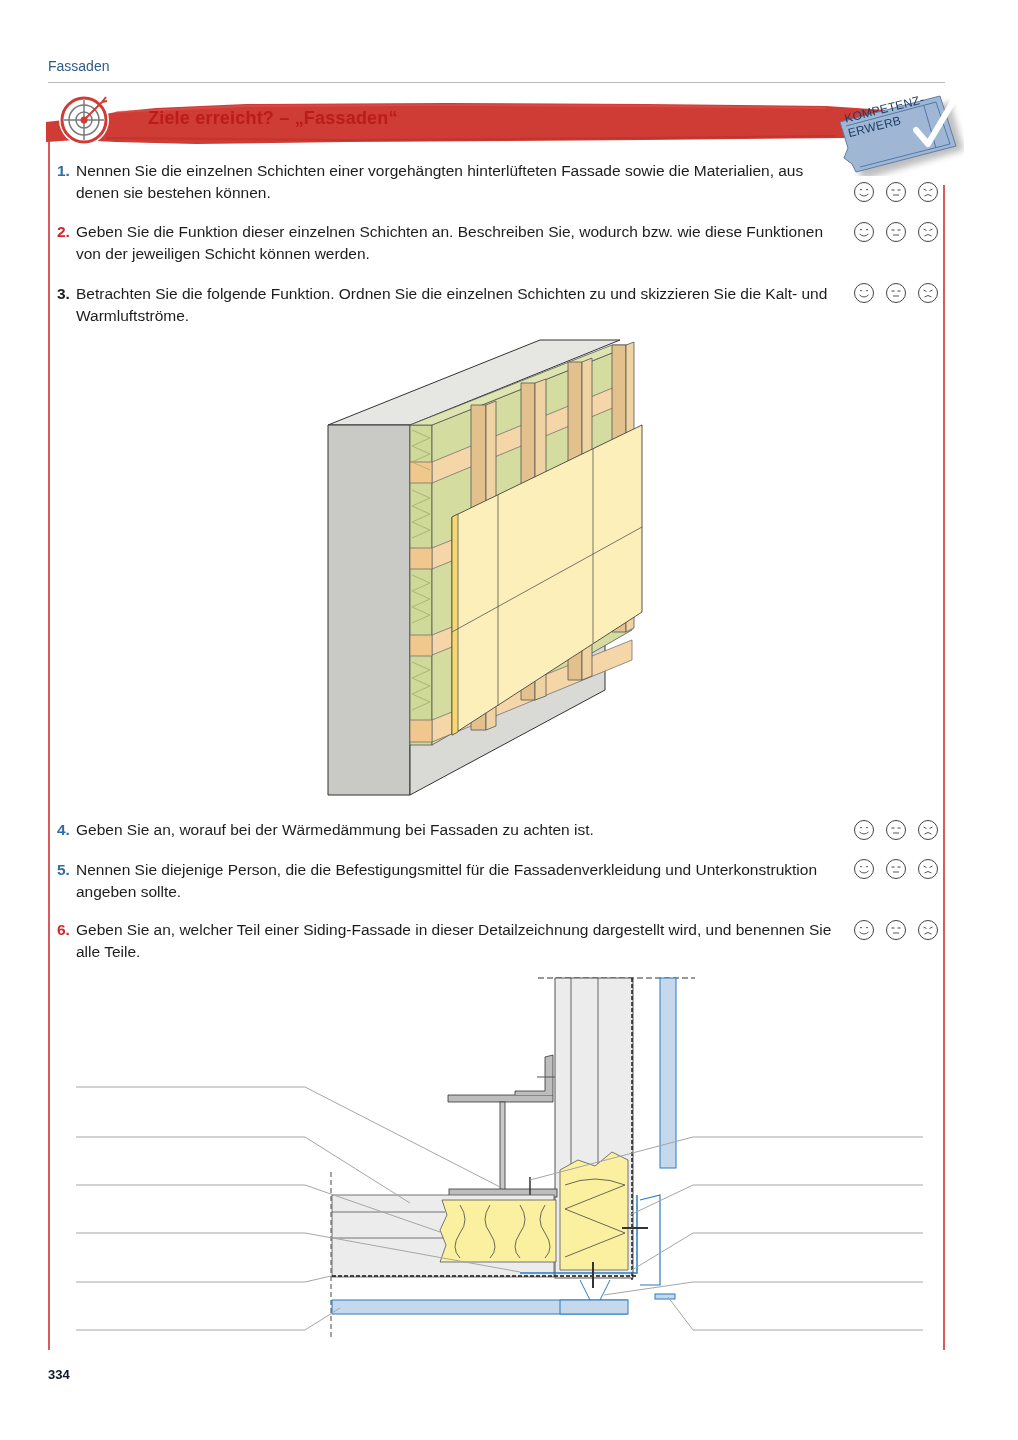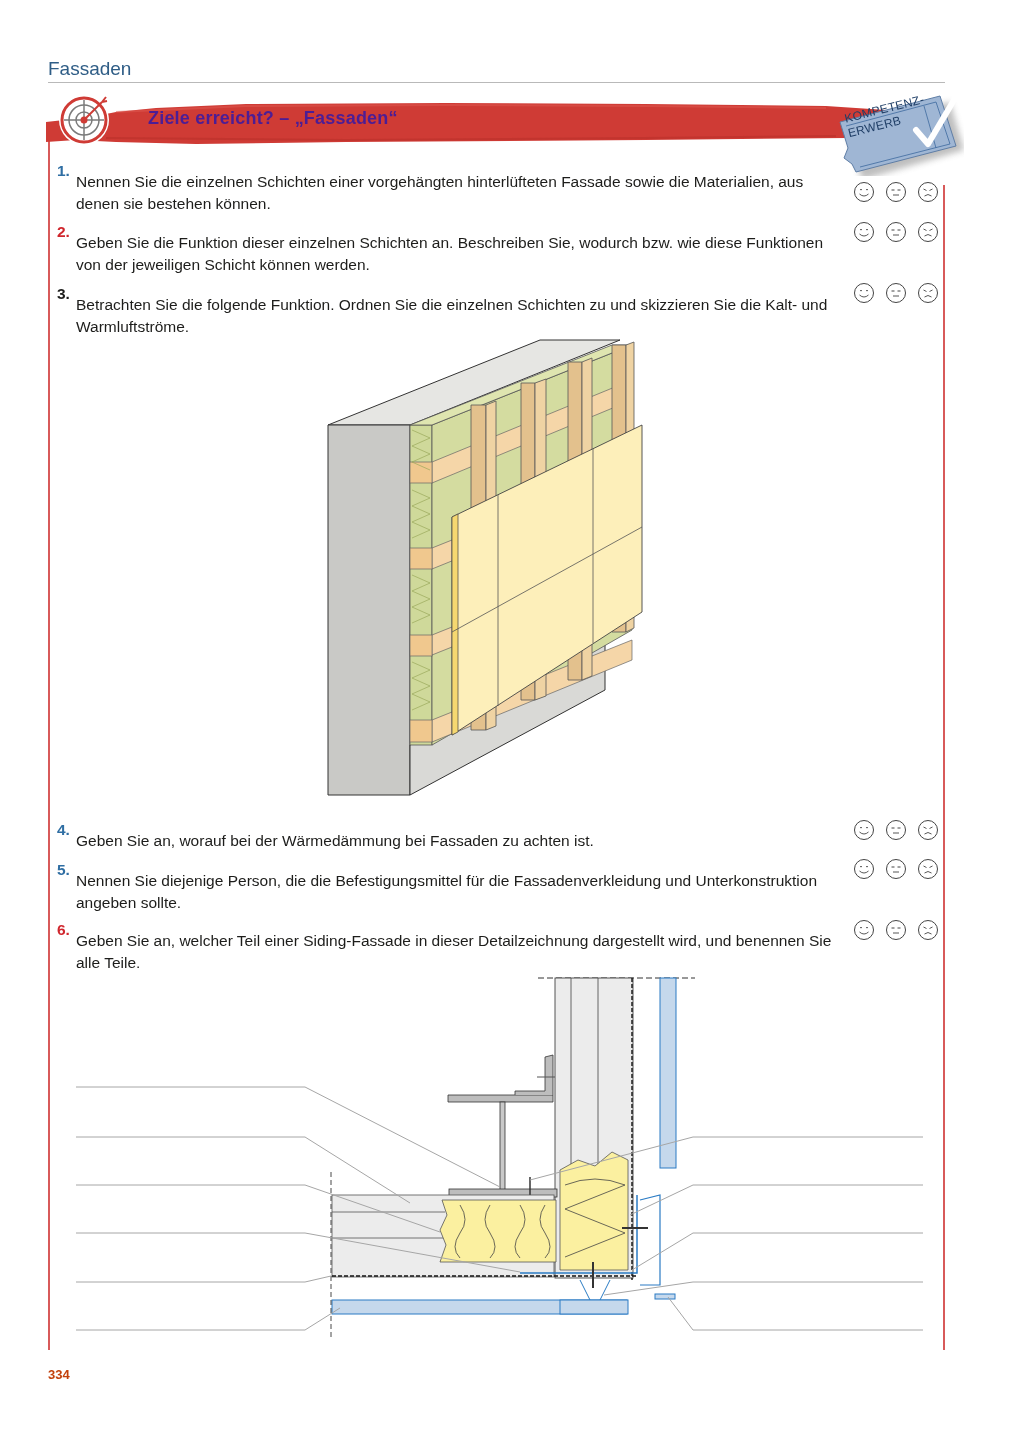--- a/index.html
+++ b/index.html
@@ -1,45 +1,45 @@
 <!DOCTYPE html>
 <html><head>
 <meta charset="utf-8">
 <style>
   * { box-sizing: border-box; margin: 0; padding: 0; }
   html, body { width: 1018px; height: 1440px; background: #ffffff; overflow: hidden; }
   body { position: relative; font-family: "Liberation Sans", "DejaVu Sans", sans-serif; color: #1d1d1b; }
 
-  .running-head { position: absolute; left: 48px; top: 58px; font-size: 19px; color: #2f5d86; }
+  .running-head { position: absolute; left: 48px; top: 58px; font-size: 14px; color: #2f5d86; }
   .head-rule { position: absolute; left: 48px; top: 82px; width: 897px; height: 1px; background: #b9b9b9; }
 
   .frame-left { position: absolute; left: 48px; top: 128px; width: 2px; height: 1222px; background: #d85a5a; }
   .frame-right { position: absolute; left: 943px; top: 185px; width: 2px; height: 1165px; background: #d85a5a; }
 
   .banner { position: absolute; left: 46px; top: 98px; width: 900px; height: 46px; }
   .banner svg { position: absolute; left: 0; top: 0; }
-  .banner-title { position: absolute; left: 148px; top: 108px; font-size: 18px; font-weight: bold; color: #4c1d95; letter-spacing: 0.2px; }
+  .banner-title { position: absolute; left: 148px; top: 108px; font-size: 18px; font-weight: bold; color: #b91c1c; letter-spacing: 0.2px; }
 
   .target-icon { position: absolute; left: 58px; top: 94px; width: 52px; height: 52px; }
 
   .ticket { position: absolute; left: 832px; top: 92px; width: 132px; height: 84px; }
   .ticket-text { position: absolute; left: 843px; top: 112px; font-size: 12px; line-height: 15px; color: #1f3e66; transform: rotate(-14deg); transform-origin: left top; letter-spacing: 0.3px; }
 
   .q { position: absolute; left: 57px; width: 780px; font-size: 15.5px; line-height: 22px; color: #1d1d1b; }
   .q .num { position: absolute; left: 0; top: 0; font-weight: bold; }
-  .q .txt { display: block; padding-left: 19px; margin-top: 11px; }
+  .q .txt { display: block; padding-left: 19px; }
   .num.blue { color: #2f6ea3; }
   .num.red { color: #d0262d; }
   .num.dark { color: #1d1d1b; }
 
   .smileys { position: absolute; left: 853px; width: 86px; height: 22px; display: flex; justify-content: space-between; }
   .smiley { width: 22px; height: 22px; }
 
   .figure { position: absolute; }
-  .page-number { position: absolute; left: 48px; top: 1367px; font-size: 13px; font-weight: bold; color: #c2410c; }
+  .page-number { position: absolute; left: 48px; top: 1367px; font-size: 13px; font-weight: bold; color: #0f172a; }
 </style>
 </head>
 <body>
 
 <div class="running-head">Fassaden</div>
 <div class="head-rule"></div>
 
 <div class="frame-left"></div>
 <div class="frame-right"></div>
 

